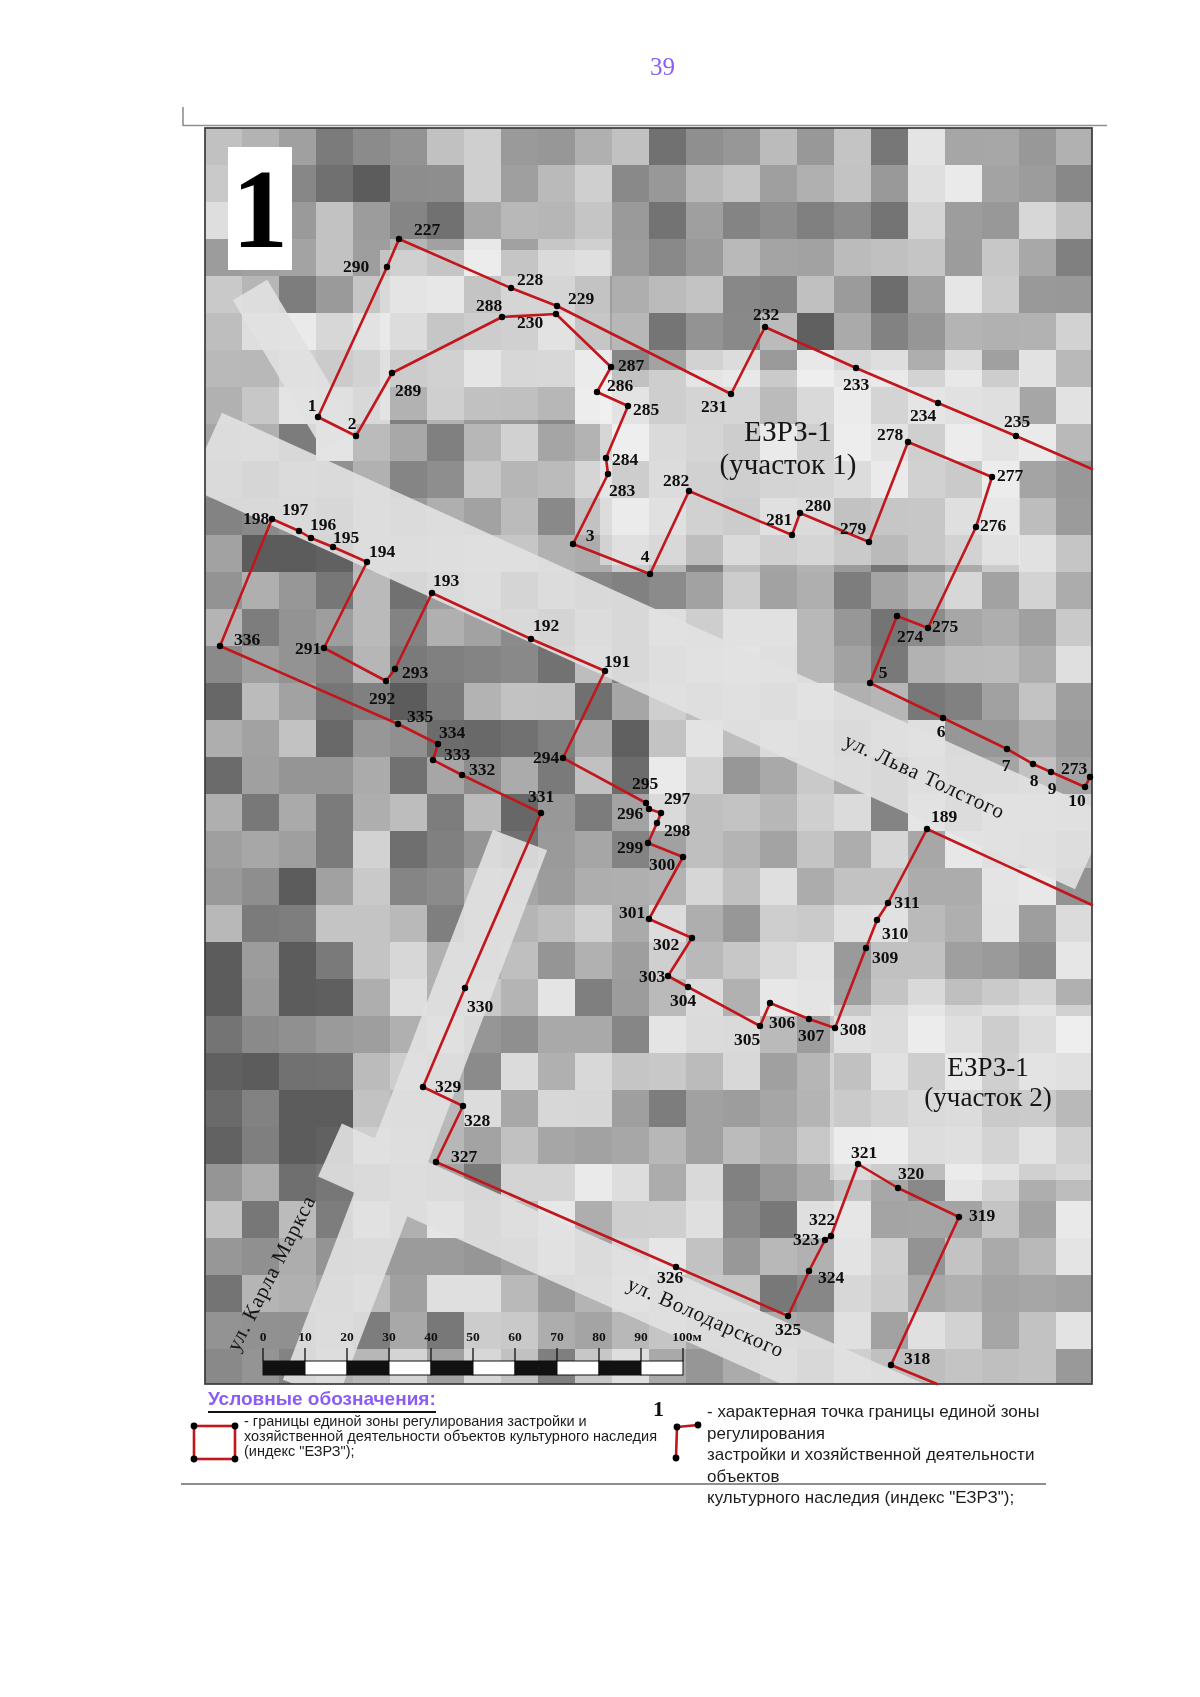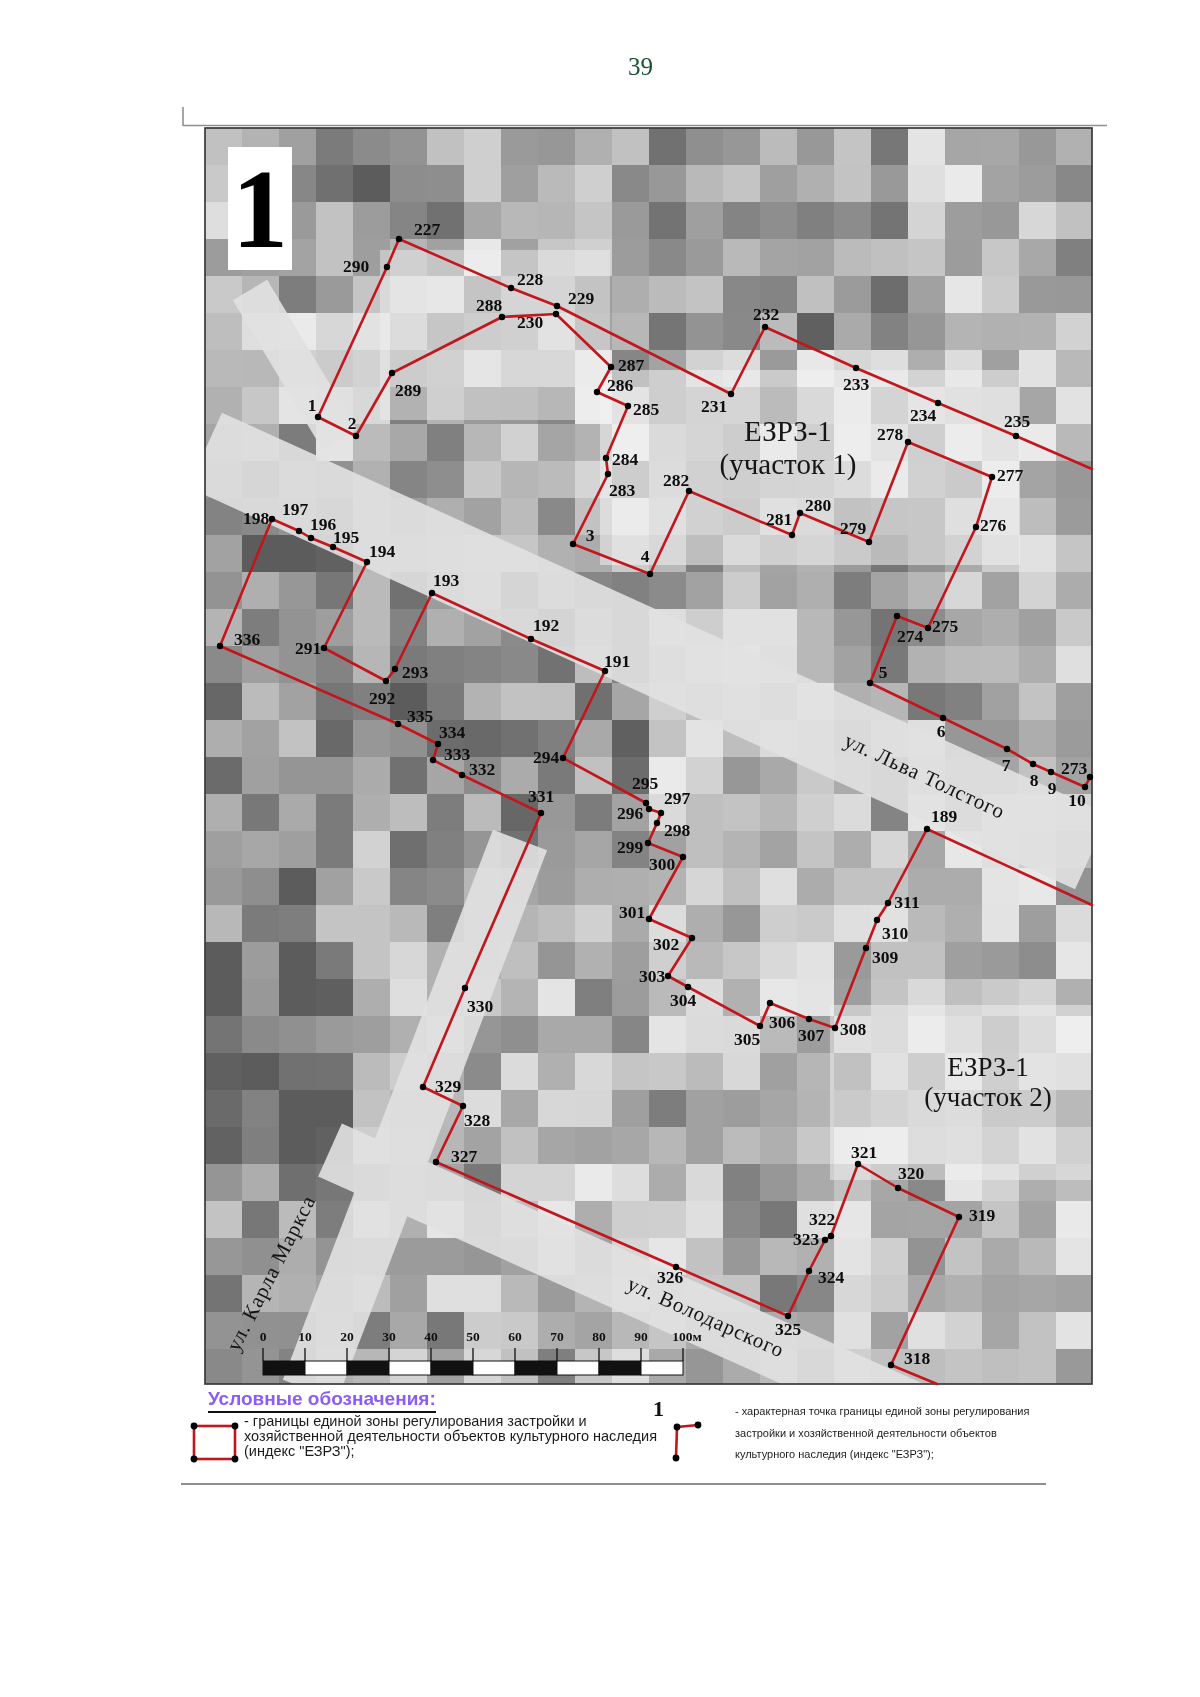--- a/index.html
+++ b/index.html
@@ -1,26 +1,26 @@
 <!DOCTYPE html>
 <html><head>
 <meta charset="utf-8">
 <style>
   html,body{margin:0;padding:0;background:#ffffff;}
   .page{position:relative;width:1200px;height:1697px;background:#ffffff;overflow:hidden;
         font-family:"Liberation Serif", serif;}
   #map-svg{position:absolute;left:0;top:0;z-index:0;}
-  .page-number{position:absolute;left:628px;top:53px;z-index:2;font-size:25px;color:#14532d;}
+  .page-number{position:absolute;left:650px;top:53px;z-index:2;font-size:25px;color:#8b5cf6;}
   .legend{position:absolute;left:0;top:0;width:1200px;z-index:2;}
   .legend-heading{position:absolute;left:208px;top:1388px;font-family:"Liberation Sans",sans-serif;
         font-size:19px;font-weight:bold;color:#8b5cf6;border-bottom:2px solid #111;padding-bottom:1px;}
   .legend-item-text{position:absolute;white-space:pre-line;color:#1c1c1c;
         font-family:"Liberation Sans",sans-serif;}
   .legend-text-1{left:244px;top:1414px;width:430px;font-size:14.5px;line-height:15px;}
-  .legend-text-2{left:707px;top:1401px;width:355px;font-size:11px;line-height:21.5px;margin-left:28px;}
+  .legend-text-2{left:707px;top:1401px;width:355px;font-size:17px;line-height:21.5px;}
   .legend-marker-number{position:absolute;left:653px;top:1396px;font-size:22px;font-weight:bold;color:#111;}
   .legend-symbol{position:absolute;}
   .symbol-1{left:186px;top:1419px;}
   .symbol-2{left:662px;top:1410px;}
 </style>
 </head>
 <body>
 
 <div class="page">
 

